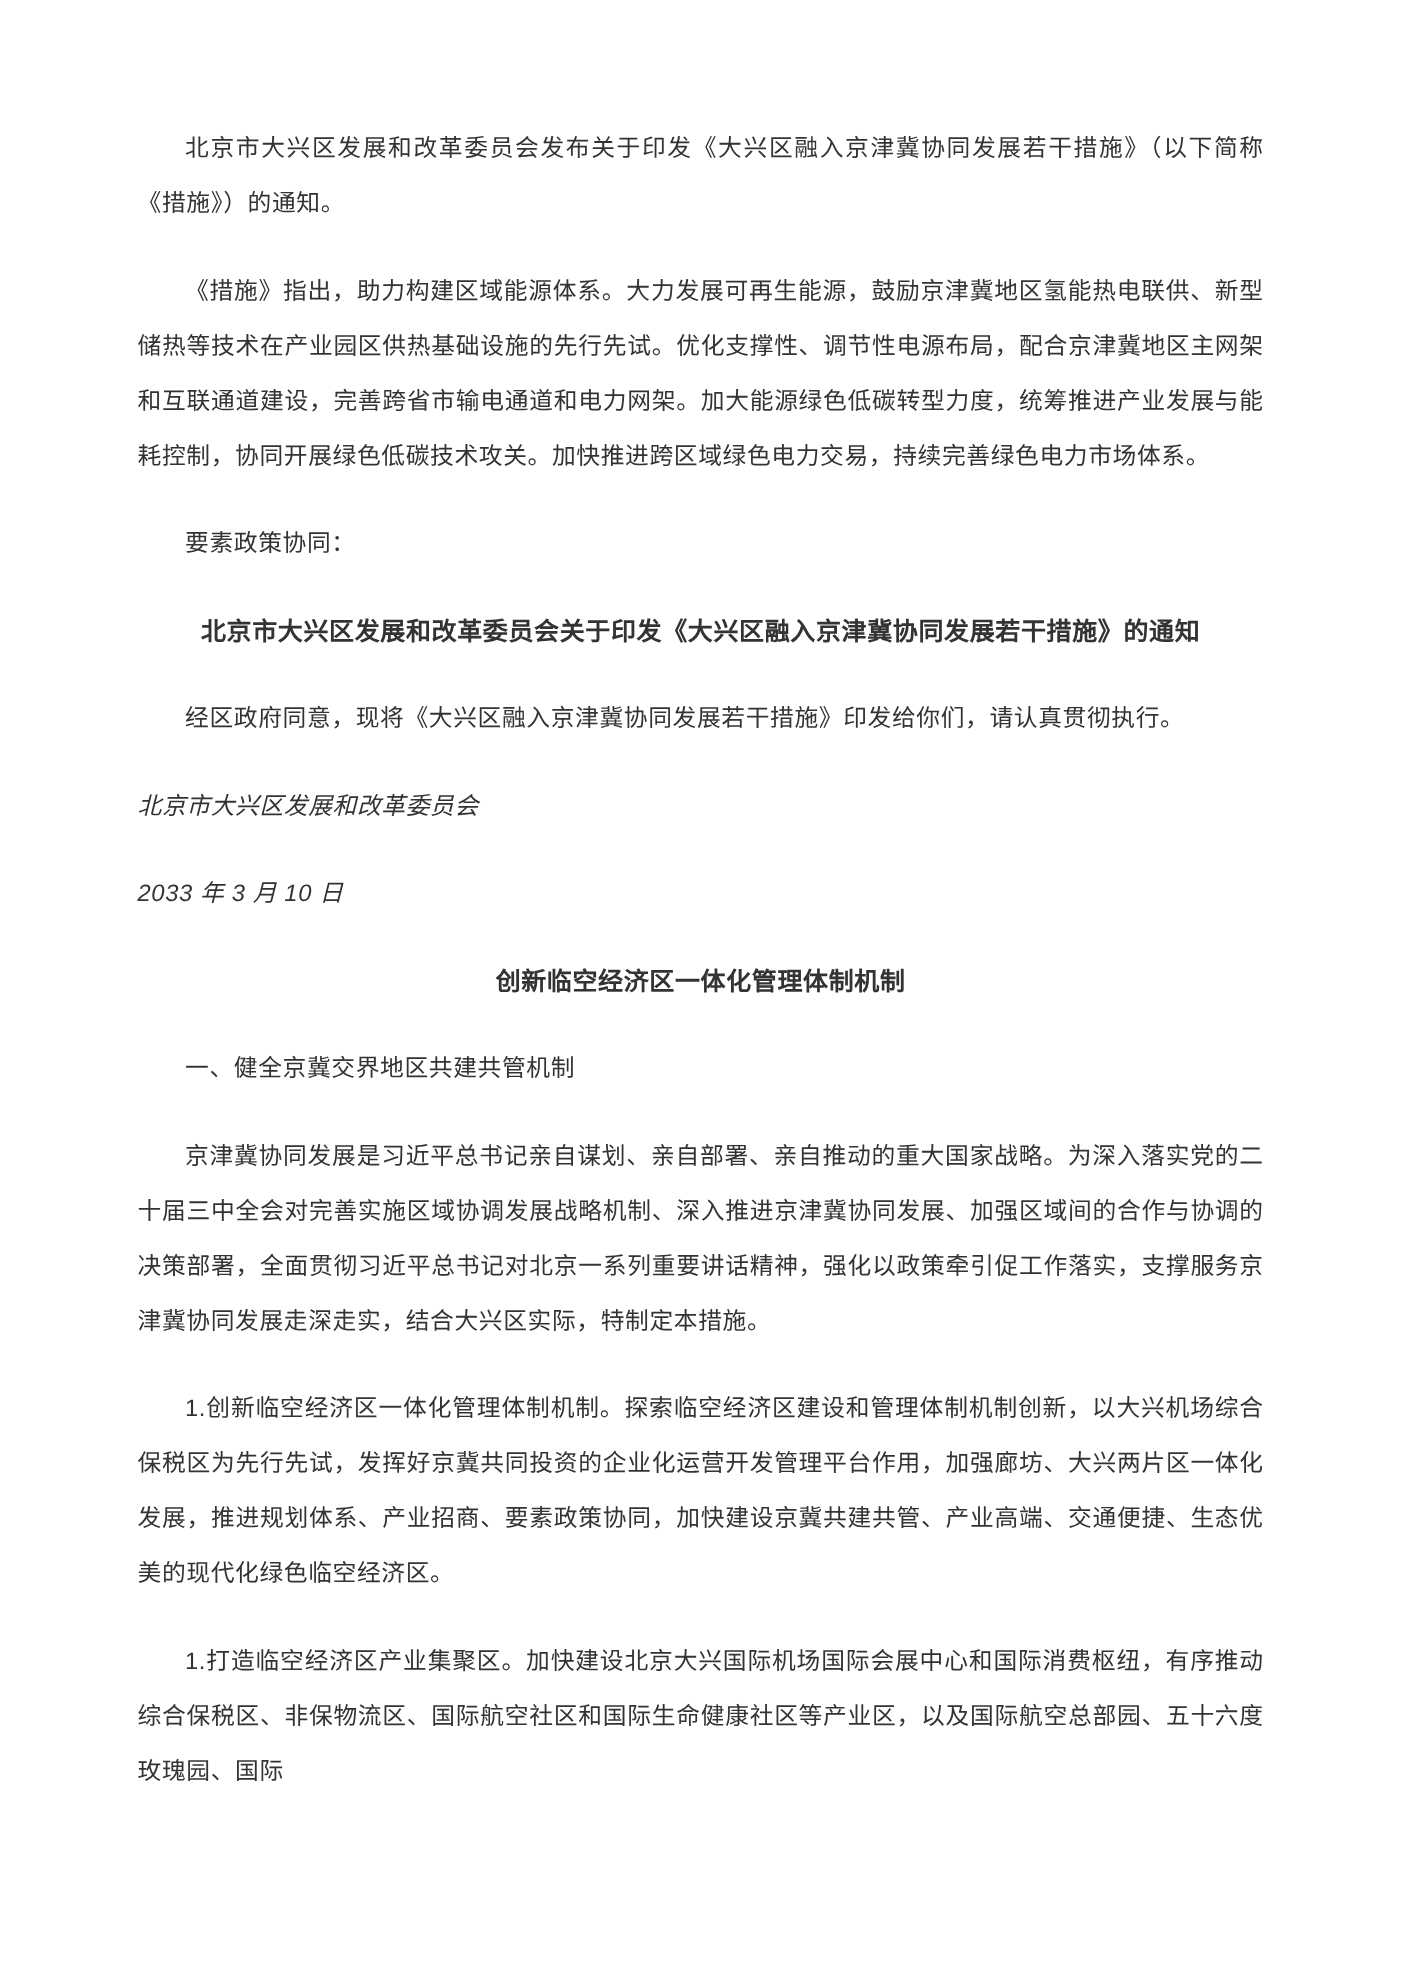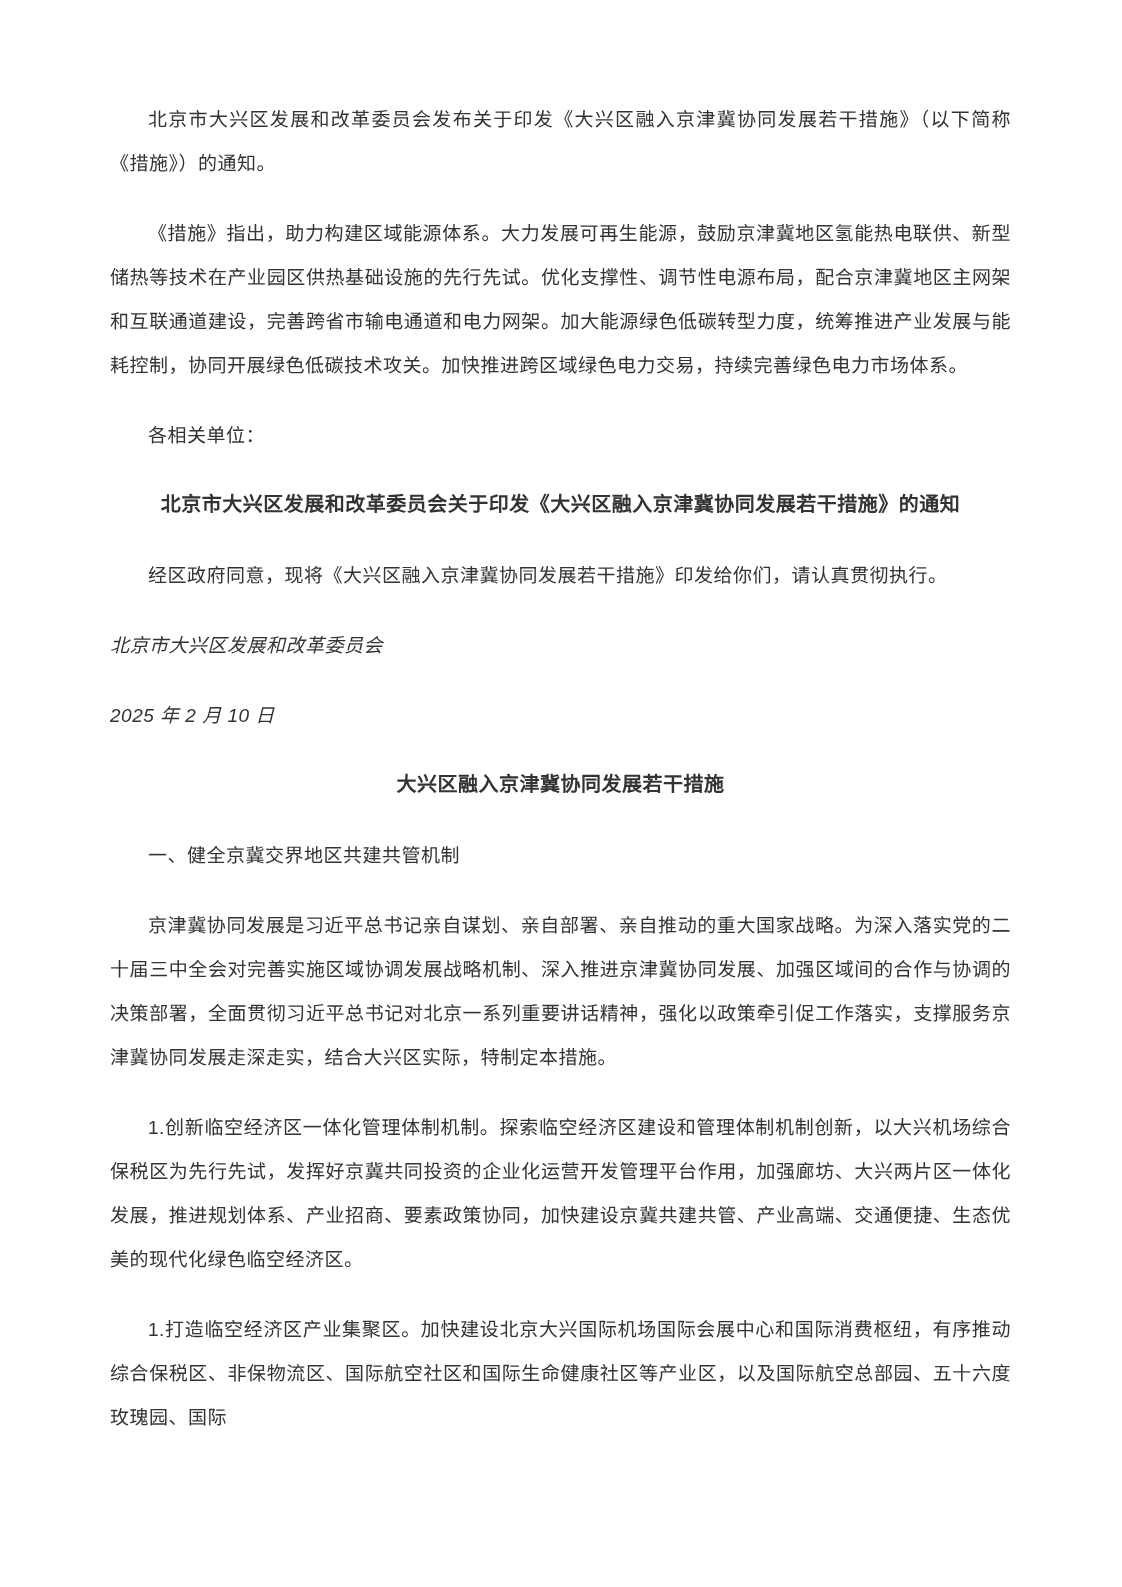--- a/index.html
+++ b/index.html
@@ -31,38 +31,37 @@
   .doc p.body {
     text-align: justify;
     text-align-last: left;
     text-indent: 2em;
   }
   .doc p.center {
     text-align: center;
     font-weight: bold;
     text-indent: 0;
     font-size: 20px;
-    font-family: Liberation Mono, monospace;
   }
   .doc p.right {
     text-indent: 0;
     font-style: italic;
   }
 </style>
 </head>
 <body>
 
 <div class="page">
   <div class="doc" id="doc">
       <p class="body">北京市大兴区发展和改革委员会发布关于印发《大兴区融入京津冀协同发展若干措施》（以下简称《措施》）的通知。</p>
       <p class="body">《措施》指出，助力构建区域能源体系。大力发展可再生能源，鼓励京津冀地区氢能热电联供、新型储热等技术在产业园区供热基础设施的先行先试。优化支撑性、调节性电源布局，配合京津冀地区主网架和互联通道建设，完善跨省市输电通道和电力网架。加大能源绿色低碳转型力度，统筹推进产业发展与能耗控制，协同开展绿色低碳技术攻关。加快推进跨区域绿色电力交易，持续完善绿色电力市场体系。</p>
-      <p class="body">各相关单位：</p>
+      <p class="body">要素政策协同：</p>
       <p class="center">北京市大兴区发展和改革委员会关于印发《大兴区融入京津冀协同发展若干措施》的通知</p>
       <p class="body">经区政府同意，现将《大兴区融入京津冀协同发展若干措施》印发给你们，请认真贯彻执行。</p>
       <p class="right">北京市大兴区发展和改革委员会</p>
-      <p class="right">2025 年 2 月 10 日</p>
-      <p class="center">大兴区融入京津冀协同发展若干措施</p>
+      <p class="right">2033 年 3 月 10 日</p>
+      <p class="center">创新临空经济区一体化管理体制机制</p>
       <p class="body">一、健全京冀交界地区共建共管机制</p>
       <p class="body">京津冀协同发展是习近平总书记亲自谋划、亲自部署、亲自推动的重大国家战略。为深入落实党的二十届三中全会对完善实施区域协调发展战略机制、深入推进京津冀协同发展、加强区域间的合作与协调的决策部署，全面贯彻习近平总书记对北京一系列重要讲话精神，强化以政策牵引促工作落实，支撑服务京津冀协同发展走深走实，结合大兴区实际，特制定本措施。</p>
       <p class="body">1.创新临空经济区一体化管理体制机制。探索临空经济区建设和管理体制机制创新，以大兴机场综合保税区为先行先试，发挥好京冀共同投资的企业化运营开发管理平台作用，加强廊坊、大兴两片区一体化发展，推进规划体系、产业招商、要素政策协同，加快建设京冀共建共管、产业高端、交通便捷、生态优美的现代化绿色临空经济区。</p>
       <p class="body">1.打造临空经济区产业集聚区。加快建设北京大兴国际机场国际会展中心和国际消费枢纽，有序推动综合保税区、非保物流区、国际航空社区和国际生命健康社区等产业区，以及国际航空总部园、五十六度玫瑰园、国际</p>
     </div>
 </div>
 
 </body></html>

